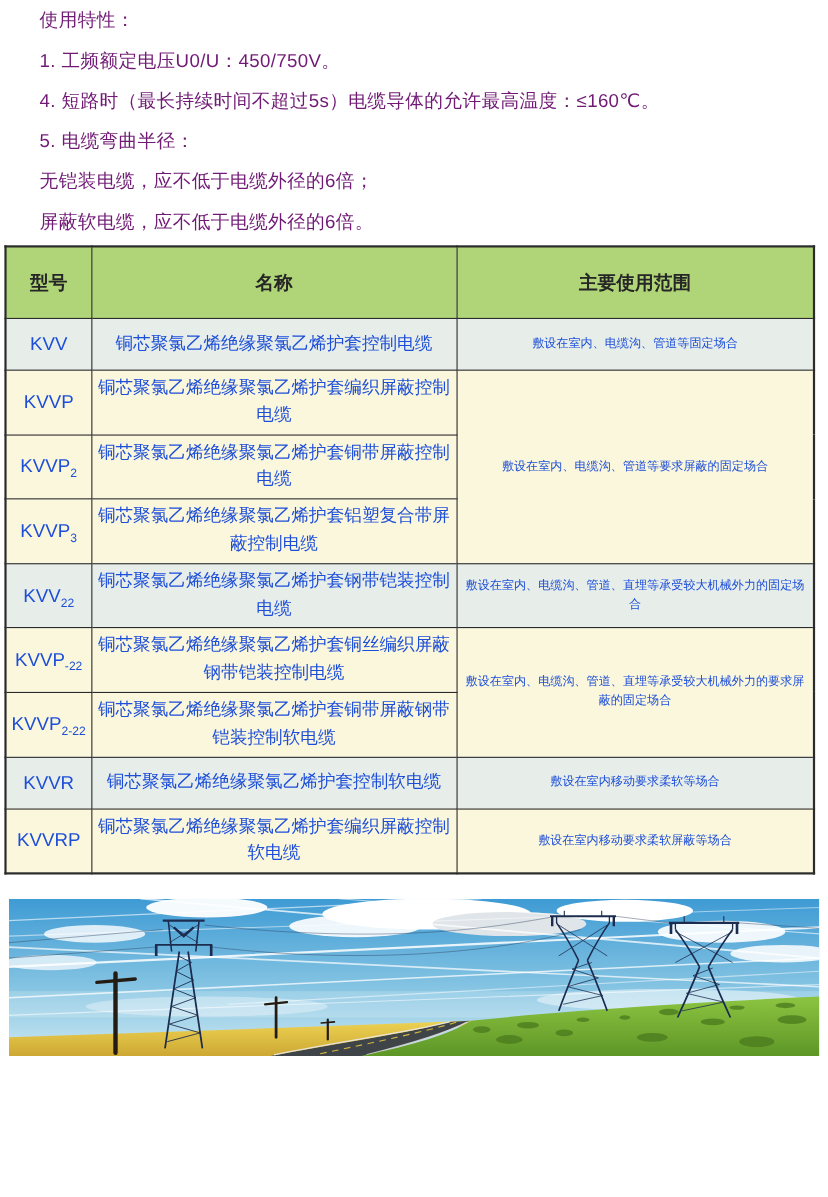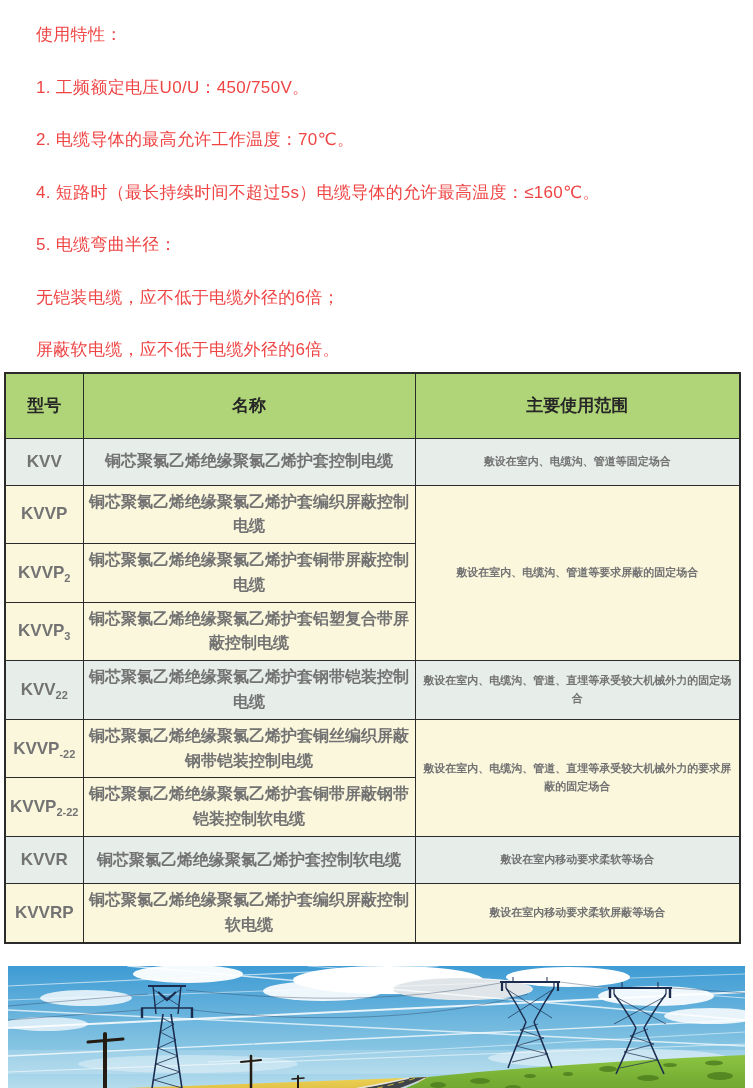--- a/index.html
+++ b/index.html
@@ -6,33 +6,33 @@
   body{
     width:753px;height:1088px;overflow:hidden;position:relative;
     font-family:"Liberation Sans","DejaVu Sans",sans-serif;
     -webkit-font-smoothing:antialiased;
   }
   .page{width:753px;height:1088px;background:#fff;}
 
   
   .intro{padding:1px 20px 0 36px;}
   .intro-line{
-    font-size:17px;line-height:36.5px;color:#ef4444;
-    white-space:nowrap;letter-spacing:.3px;margin-top:16px;
+    font-size:17px;line-height:36.5px;color:#701a75;
+    white-space:nowrap;letter-spacing:.3px;
   }
 
   
   .product-table{
     margin:3px 0 0 4px;width:737px;
     border-collapse:collapse;table-layout:fixed;
   }
   .product-table th,.product-table td{
     border:1px solid var(--border,#2b2b2b);
     text-align:center;vertical-align:middle;
-    color:#737373;font-weight:700;
+    color:#1d4ed8;font-weight:400;
     padding:4px 4px;
   }
   .product-table{border:2px solid var(--border,#2b2b2b);}
   .product-table th{
     background:var(--header-bg,#afd578);
     height:56px;font-size:17px;font-weight:600;color:#262626;
   }
   .col-model{width:78px;}
   .col-name{width:332px;}
   .col-usage{width:auto;}
@@ -48,21 +48,20 @@
 </style>
 </head>
 <body>
 
 <div class="page">
 
   <section class="intro">
     <div class="intro-line">使用特性：</div>
     <div id="intro-lines">
         <div class="intro-line">1. 工频额定电压U0/U：450/750V。</div>
-        <div class="intro-line">2. 电缆导体的最高允许工作温度：70℃。</div>
         <div class="intro-line">4. 短路时（最长持续时间不超过5s）电缆导体的允许最高温度：≤160℃。</div>
         <div class="intro-line">5. 电缆弯曲半径：</div>
         <div class="intro-line">无铠装电缆，应不低于电缆外径的6倍；</div>
         <div class="intro-line">屏蔽软电缆，应不低于电缆外径的6倍。</div>
       </div>
   </section>
 
   <table class="product-table">
     <colgroup>
       <col class="col-model">

